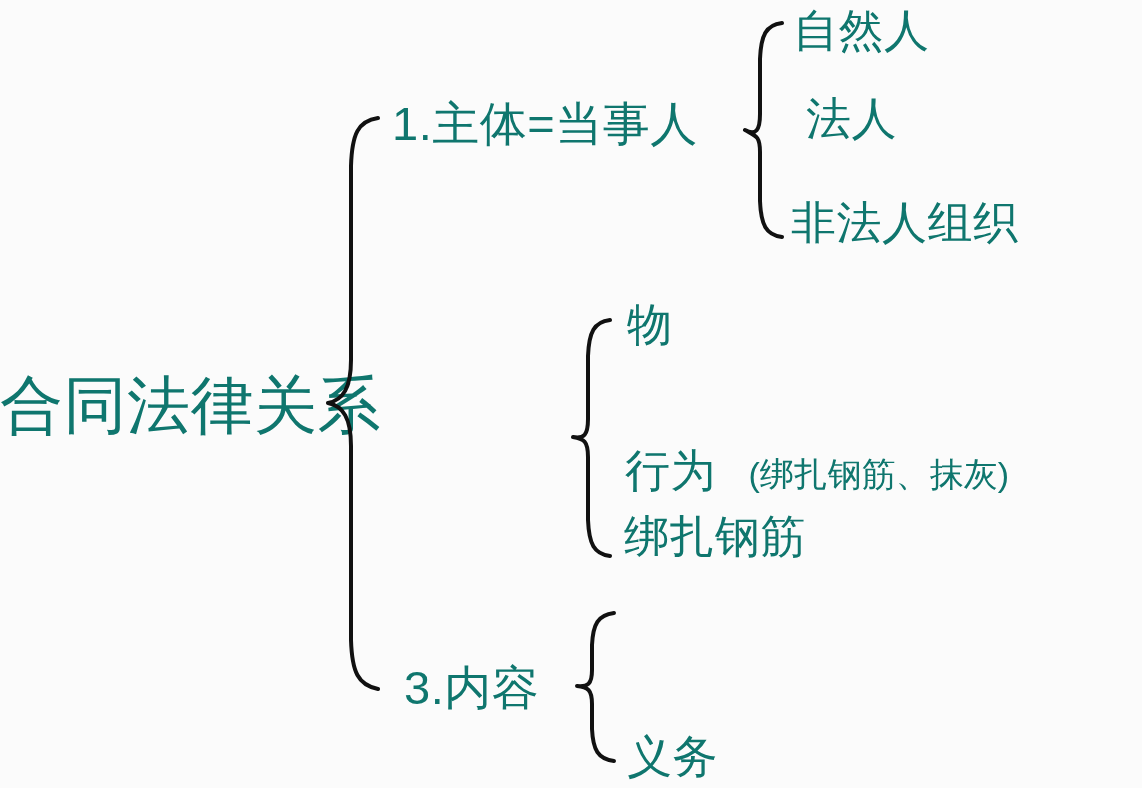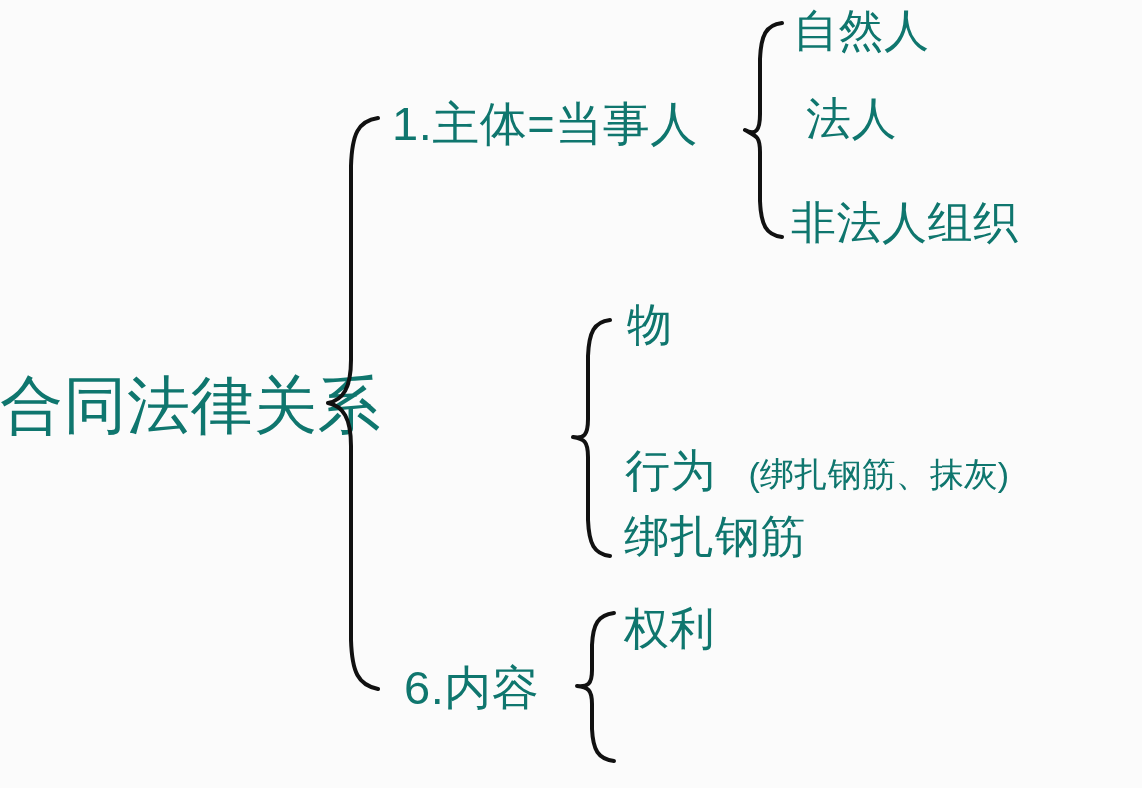--- a/index.html
+++ b/index.html
@@ -90,24 +90,24 @@
 
   <div class="node lvl3" style="left:627px; top:302px;">物</div>
 
   <div class="row" style="left:625px; top:412px;">
     <span class="node lvl3" style="position:static; display:inline-block;margin-top:36px;">行为</span>
     <span class="node emph" style="position:static; display:inline-block; margin-left:28px;">(绑扎钢筋、抹灰)</span>
   </div>
 
   <div class="node lvl3" style="left:624px; top:514px;">绑扎钢筋</div>
 
-  <div class="node lvl2" style="left:404px; top:664px;">6.内容</div>
+  <div class="node lvl2" style="left:404px; top:664px;">3.内容</div>
 
   <div class="brace" style="left:572px; top:608px;">
     <svg width="46" height="158" viewBox="0 0 46 158">
       <path d="M42 5 C 26 7, 21 16, 20 37 L 20 62 C 20 76, 16 79, 5 78 C 16 79, 20 82, 20 96 L 20 121 C 21 142, 26 151, 42 153" stroke-width="4"></path>
     </svg>
   </div>
 
-  <div class="node lvl3" style="left:624px; top:606px;">权利</div>
 
+  <div class="node lvl3" style="left:627px; top:734px;">义务</div>
 
 </div>
 
 </body></html>

